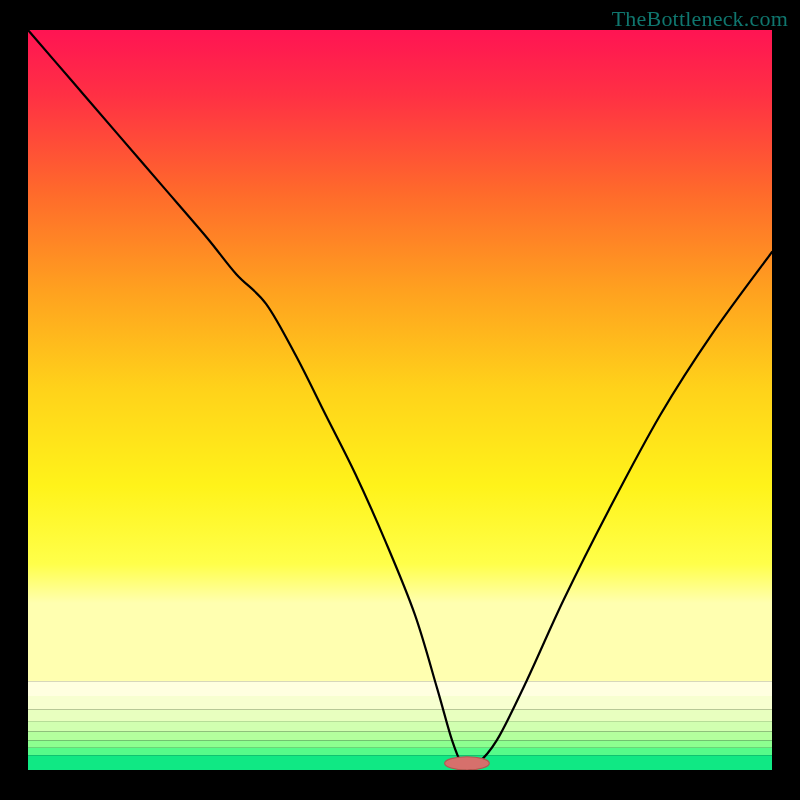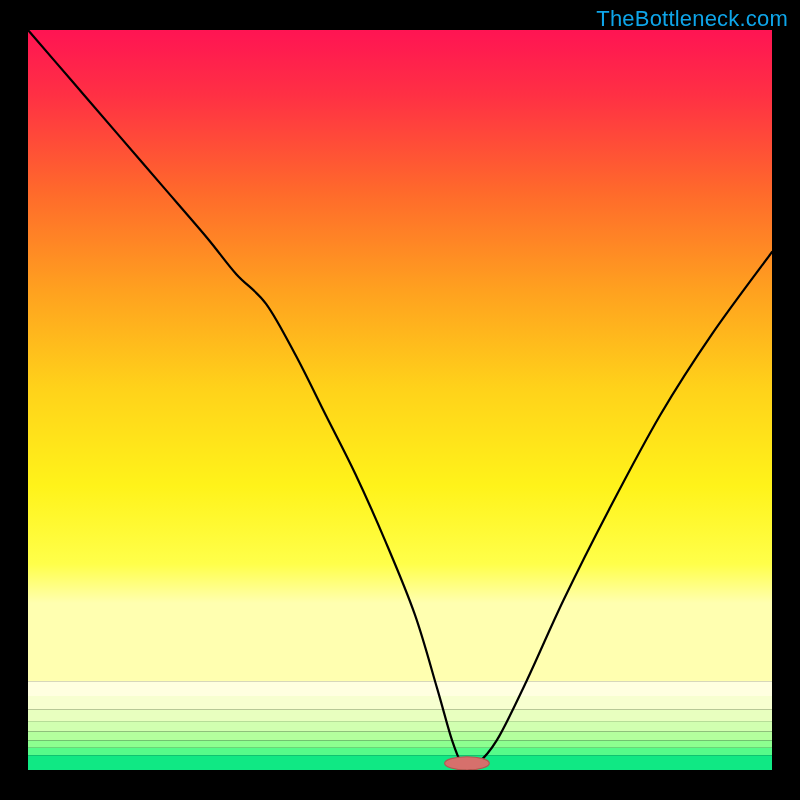--- a/index.html
+++ b/index.html
@@ -14,25 +14,26 @@
   .frame {
     position: relative;
     width: 800px;
     height: 800px;
     background: #000;
   }
   .watermark {
     position: absolute;
     top: 6px;
     right: 12px;
-    color: #0ea5e9;
+    color: #0f766e;
     font-size: 22px;
     font-weight: 500;
     z-index: 10;
     letter-spacing: 0.2px;
+    font-family: Liberation Serif, serif;
   }
   .plot {
     position: absolute;
     left: 28px;
     top: 30px;
     width: 744px;
     height: 740px;
   }
 </style>
 </head>

